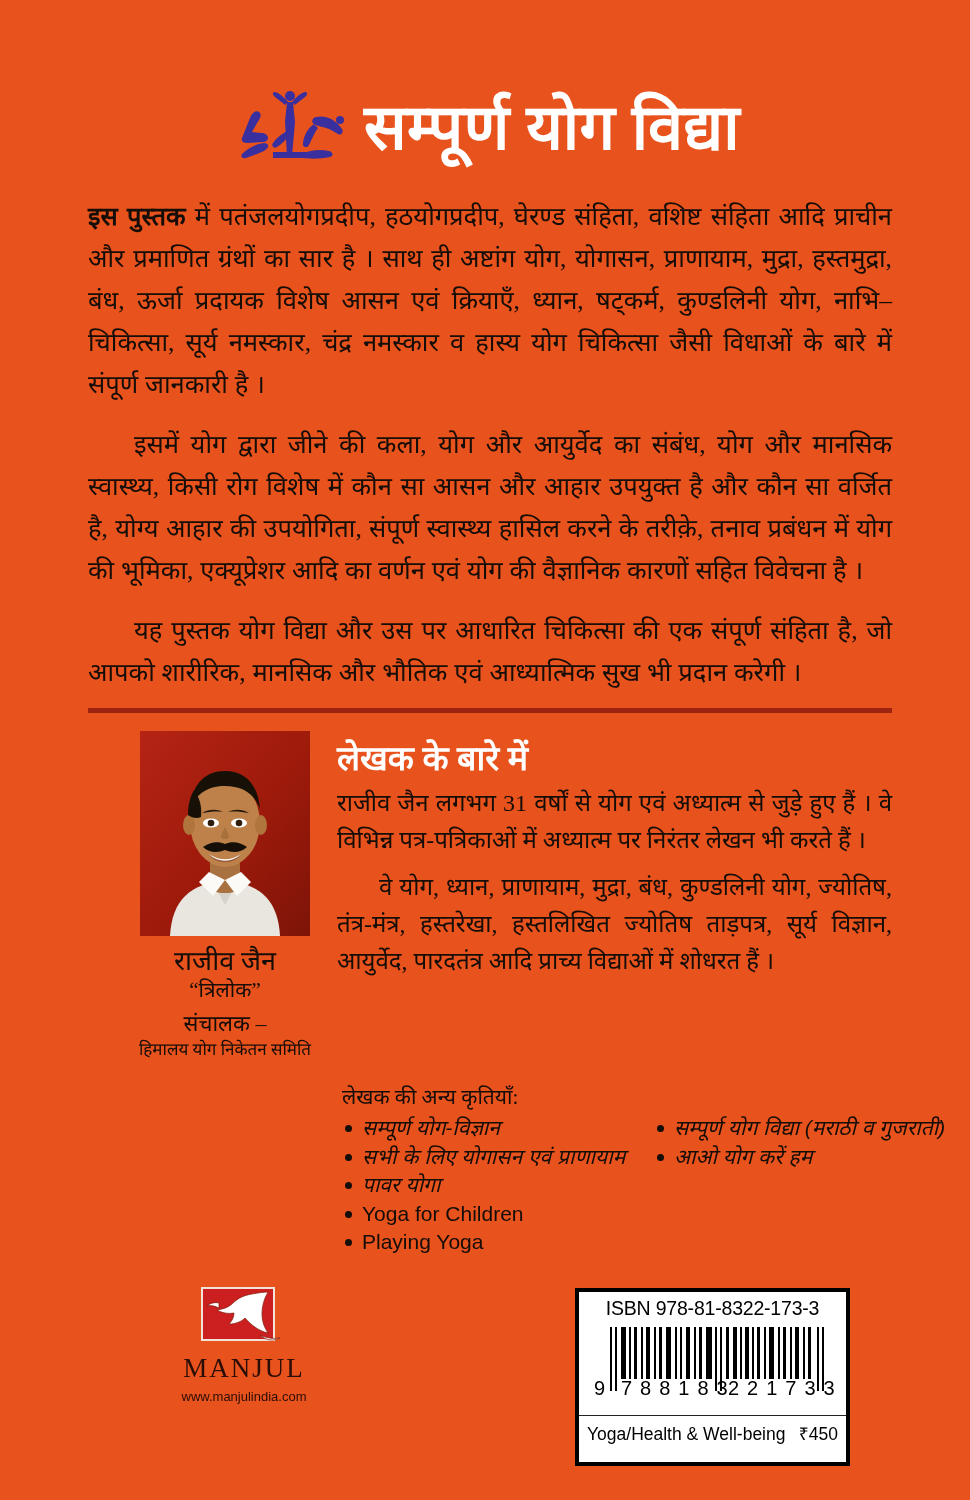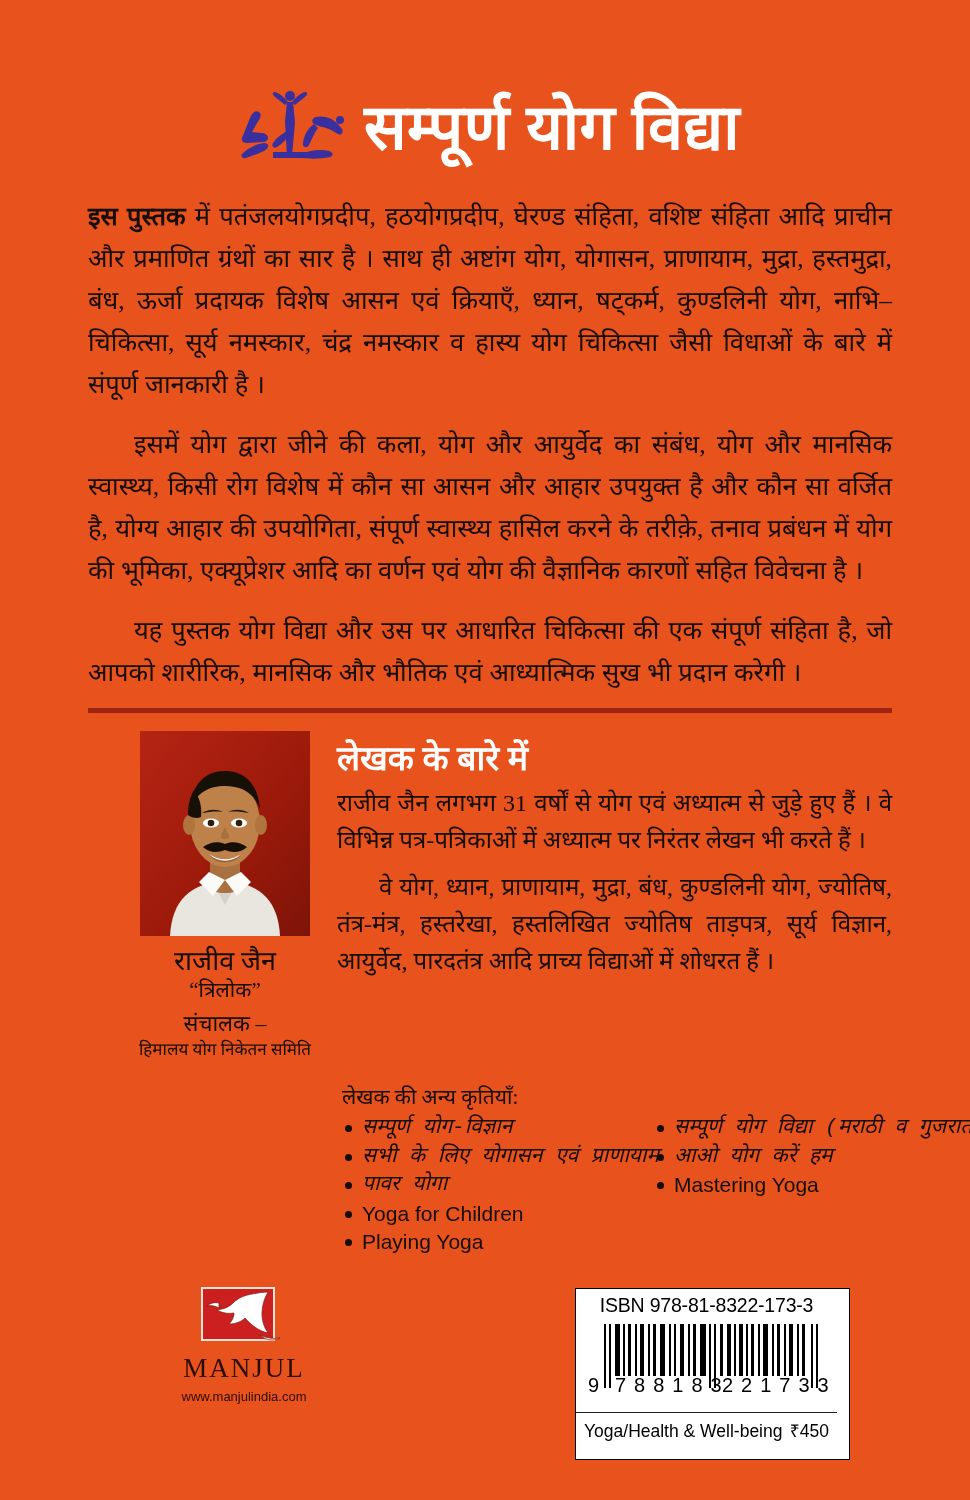--- a/index.html
+++ b/index.html
@@ -176,21 +176,21 @@
     flex: 0 0 auto;
   }
   .works-col.left { width: 312px; }
   .works-col.right { width: 300px; }
   .works-col ul {
     list-style: none;
     margin: 0;
     padding: 0;
   }
   .works-col li {
-    font-family: Liberation Mono, monospace;
+    font-family: Liberation Sans, sans-serif;
     font-size: 21px;
     line-height: 28.5px;
     color: #140d08;
     position: relative;
     padding-left: 20px;
     white-space: nowrap;
   }
   .works-col li::before {
     content: "";
     position: absolute;
@@ -240,23 +240,23 @@
     line-height: 1.1;
   }
 
   
   .isbn-box {
     position: absolute;
     left: 575px;
     top: 1288px;
     width: 275px;
     background: #ffffff;
-    border: 1px solid #000000;
+    border: 4px solid #000000;
     box-sizing: border-box;
-    padding: 5px 18px 0 6px;
+    padding: 5px 6px 0 6px;
   }
   .isbn-text {
     font-family: "Liberation Sans", sans-serif;
     font-size: 19.5px;
     text-align: center;
     color: #000;
     letter-spacing: -0.2px;
     line-height: 1.15;
   }
   .barcode-wrap {
@@ -378,21 +378,20 @@
           <li class="hi">सभी के लिए योगासन एवं प्राणायाम</li>
           <li class="hi">पावर योगा</li>
           <li class="en">Yoga for Children</li>
           <li class="en">Playing Yoga</li>
         </ul>
       </div>
       <div class="works-col right">
         <ul>
           <li class="hi">सम्पूर्ण योग विद्या (मराठी व गुजराती)</li>
           <li class="hi">आओ योग करें हम</li>
-          <li class="en">Mastering Yoga</li>
         </ul>
       </div>
     </div>
   </div>
 
   <div class="publisher">
     <div class="manjul-mark">
       <svg viewBox="0 0 92 66" width="92" height="66" aria-hidden="true">
         <rect x="4" y="2" width="72" height="52" fill="#cc1f1f" stroke="#f2e3d8" stroke-width="2"></rect>
 

